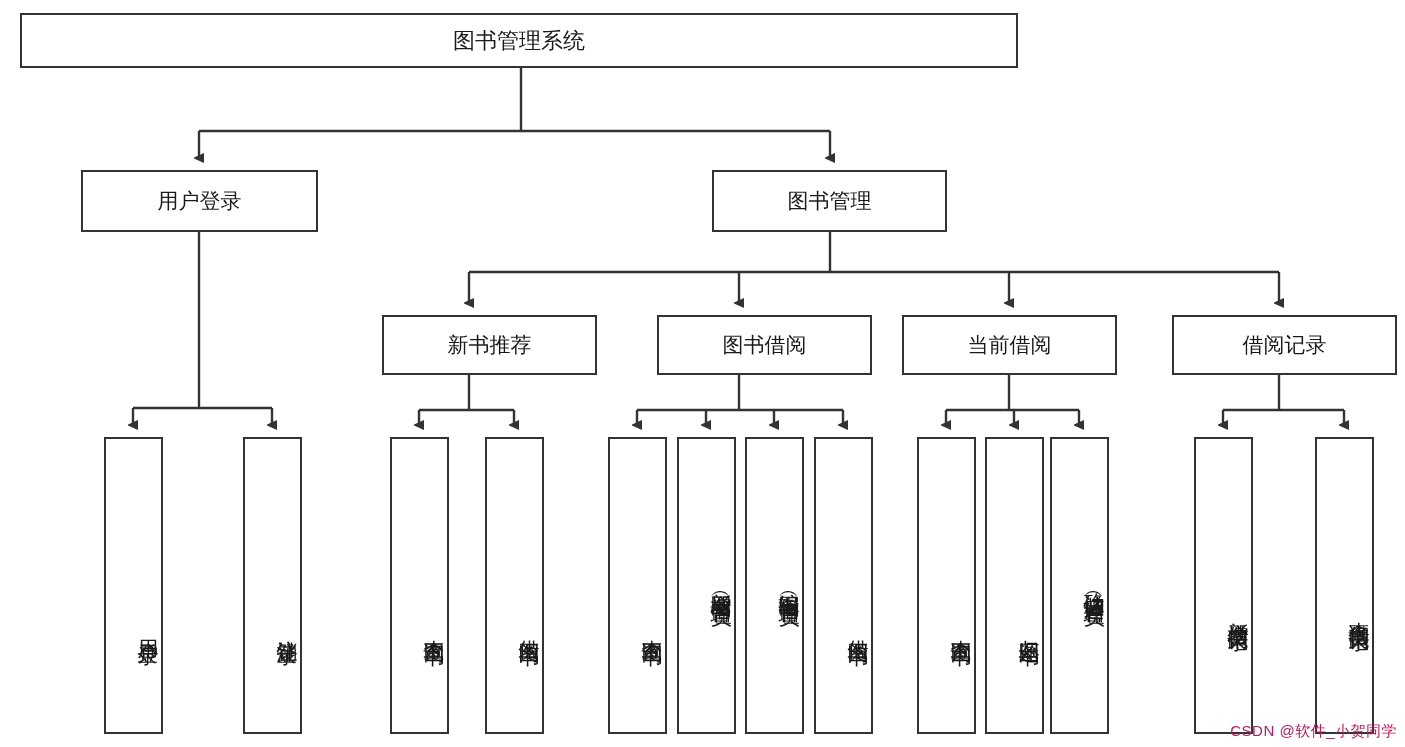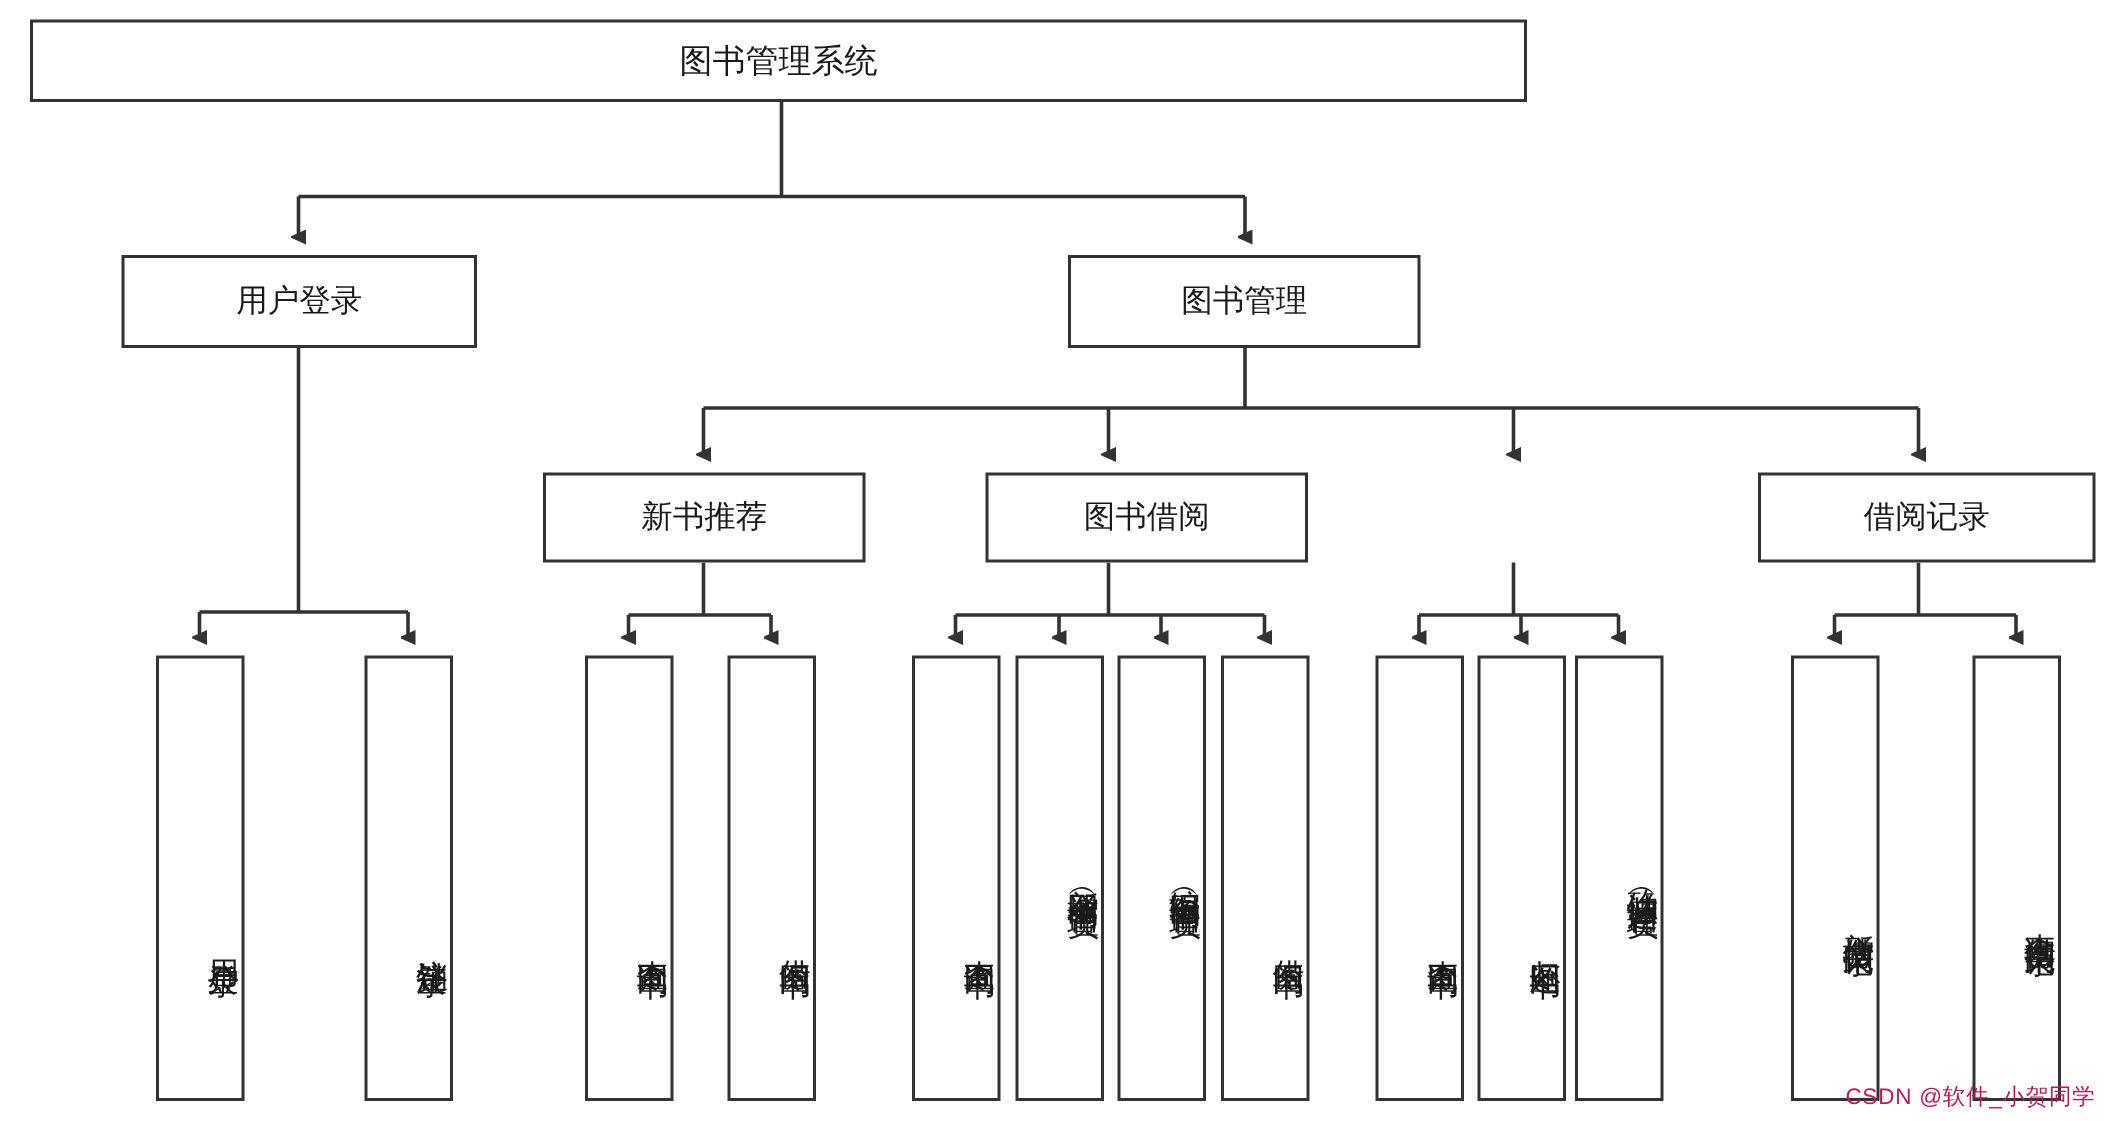--- a/index.html
+++ b/index.html
@@ -128,25 +128,28 @@
     <span>图书管理系统</span>
   </div>
 
   <div class="node level2" style="left:81px; top:170px; width:237px; height:62px;">
     <span>用户登录</span>
   </div>
   <div class="node level2" style="left:712px; top:170px; width:235px; height:62px;">
     <span>图书管理</span>
   </div>
 
-  <div class="node level3" style="left:362px; top:315px; width:215px; height:60px;">
+  <div class="node level3" style="left:382px; top:315px; width:215px; height:60px;">
     <span>新书推荐</span>
   </div>
   <div class="node level3" style="left:657px; top:315px; width:215px; height:60px;">
     <span>图书借阅</span>
+  </div>
+  <div class="node level3" style="left:902px; top:315px; width:215px; height:60px;">
+    <span>当前借阅</span>
   </div>
   <div class="node level3" style="left:1172px; top:315px; width:225px; height:60px;">
     <span>借阅记录</span>
   </div>
 
   <div class="node leaf" style="left:104px; top:437px; width:59px; height:297px; padding-top:88px;">
     <span>用户登录</span>
   </div>
   <div class="node leaf" style="left:243px; top:437px; width:59px; height:297px; padding-top:88px;">
     <span>注销登录</span>

